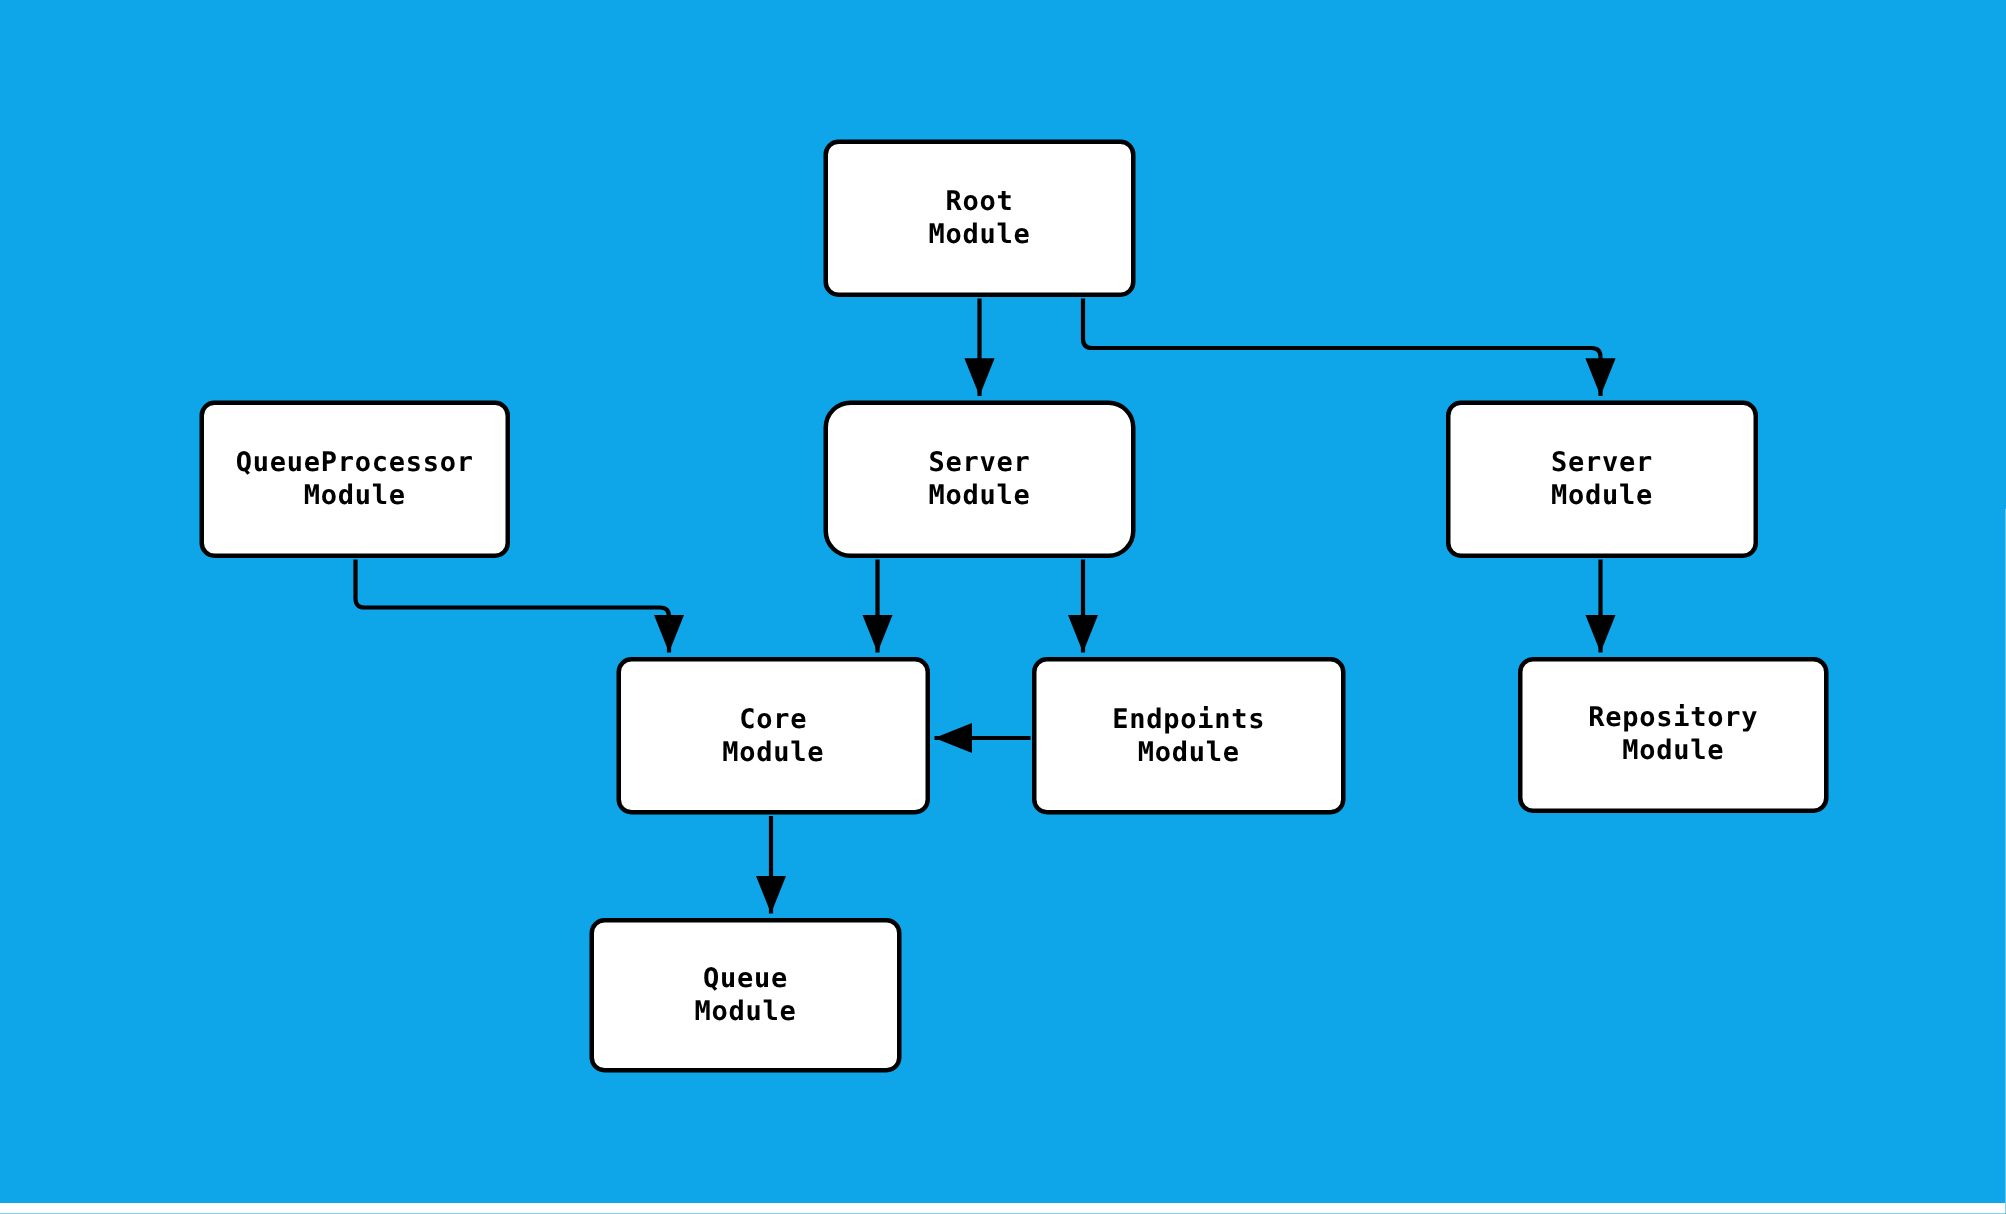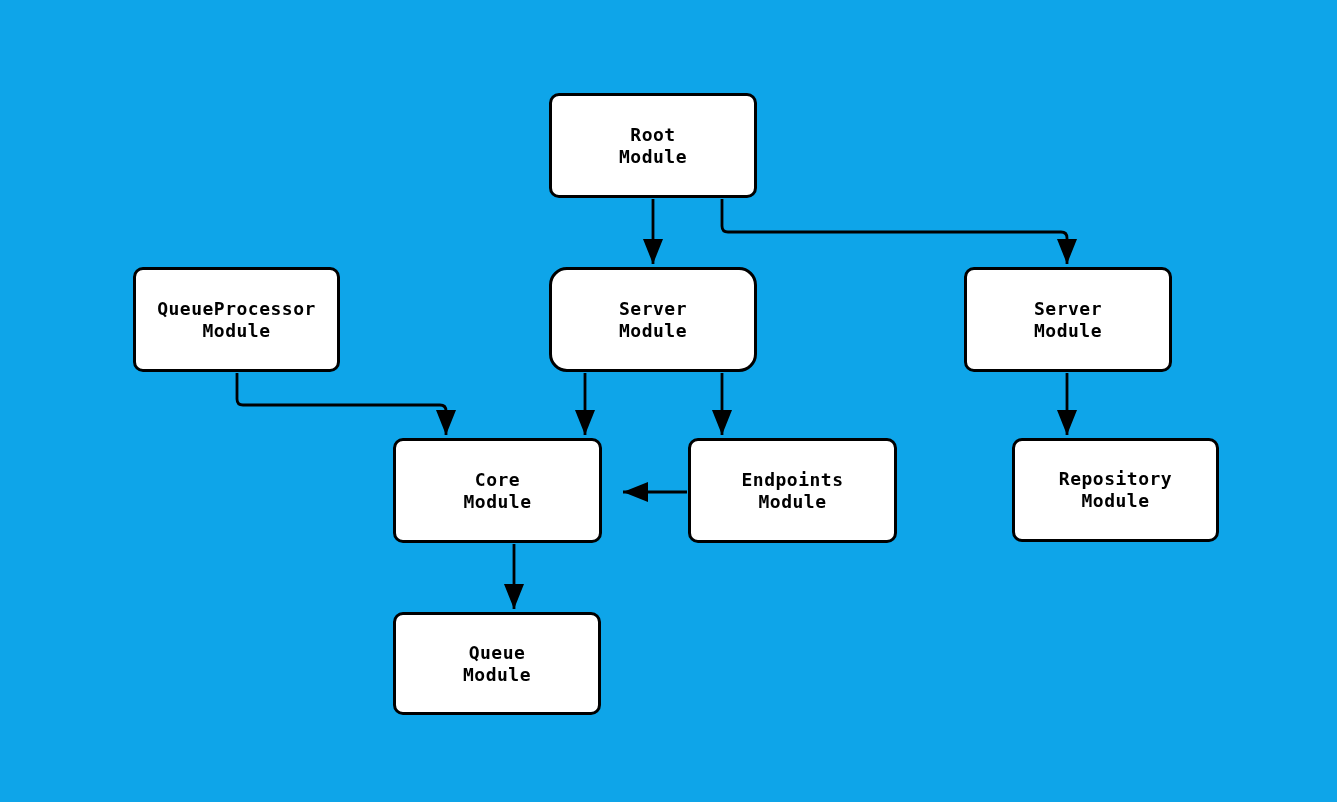--- a/index.html
+++ b/index.html
@@ -90,21 +90,21 @@
   <div class="node" style="left:549px; top:267px; width:208px; height:105px;border-radius:18px;">
     <span>Server</span>
     <span>Module</span>
   </div>
 
   <div class="node" style="left:964px; top:267px; width:208px; height:105px;">
     <span>Server</span>
     <span>Module</span>
   </div>
 
-  <div class="node" style="left:393px; top:438px; width:209px; height:105px;">
+  <div class="node" style="left:411px; top:438px; width:209px; height:105px;">
     <span>Core</span>
     <span>Module</span>
   </div>
 
   <div class="node" style="left:688px; top:438px; width:209px; height:105px;text-align:center;">
     <span>Endpoints</span>
     <span>Module</span>
   </div>
 
   <div class="node" style="left:964px; top:438px; width:207px; height:104px;margin-left:48px;">

